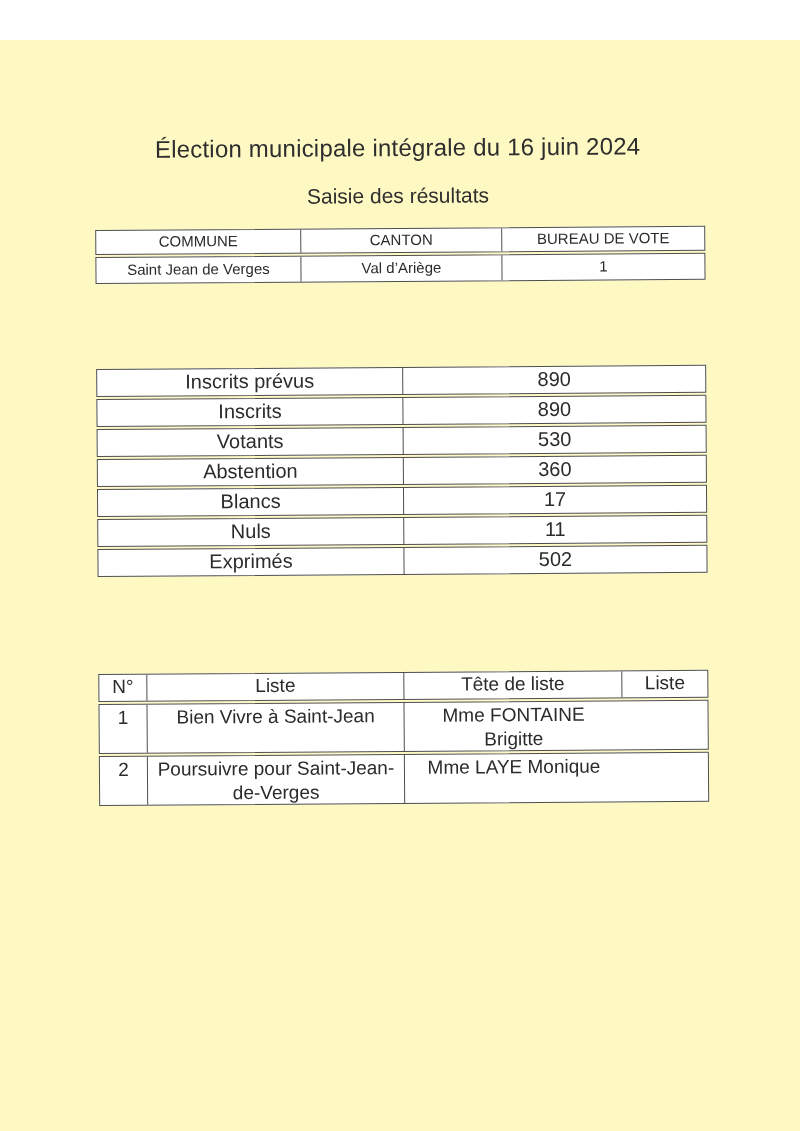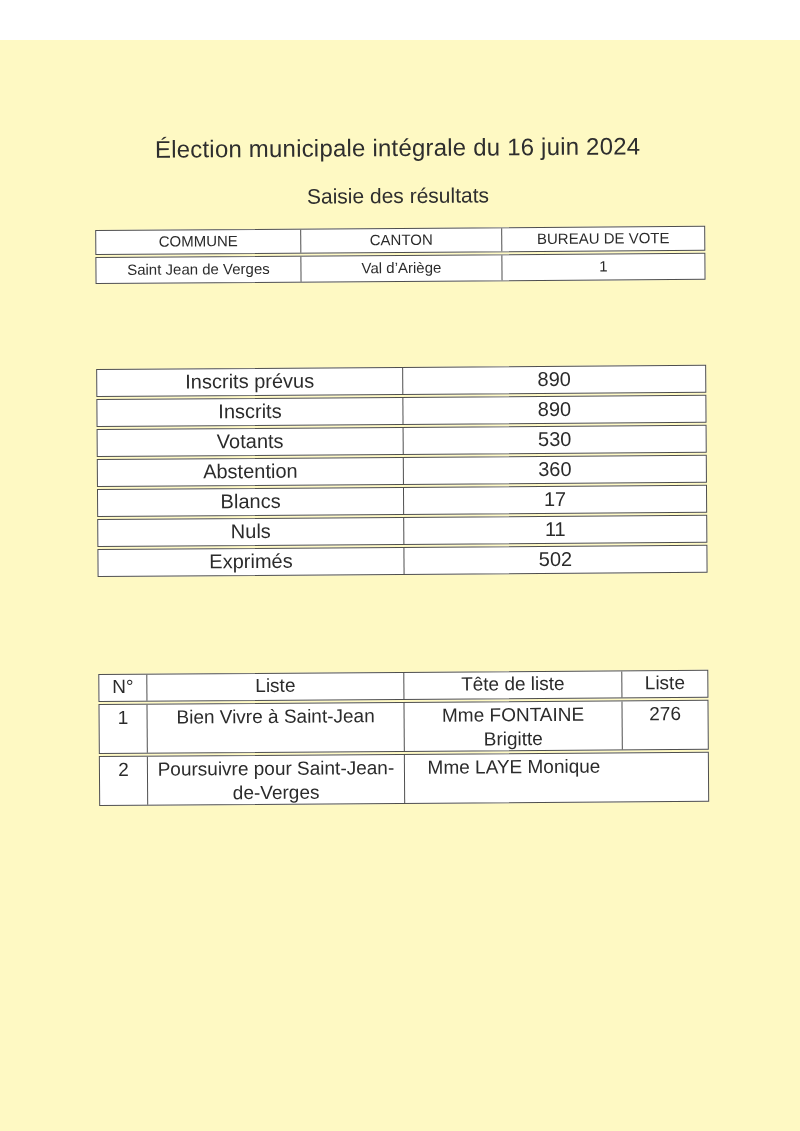--- a/index.html
+++ b/index.html
@@ -173,21 +173,20 @@
       <div class="trow data">
         <div class="cell col-num">1</div>
         <div class="cell col-liste">
           <span class="ln">Bien Vivre à Saint-Jean</span>
           <span class="ln"></span>
         </div>
         <div class="cell col-tete">
           <span class="ln">Mme FONTAINE</span>
           <span class="ln">Brigitte</span>
         </div>
-        <div class="cell col-voix">276</div>
       </div>
       <div class="trow data">
         <div class="cell col-num">2</div>
         <div class="cell col-liste">
           <span class="ln">Poursuivre pour Saint-Jean-</span>
           <span class="ln">de-Verges</span>
         </div>
         <div class="cell col-tete">
           <span class="ln">Mme LAYE Monique</span>
           <span class="ln"></span>

